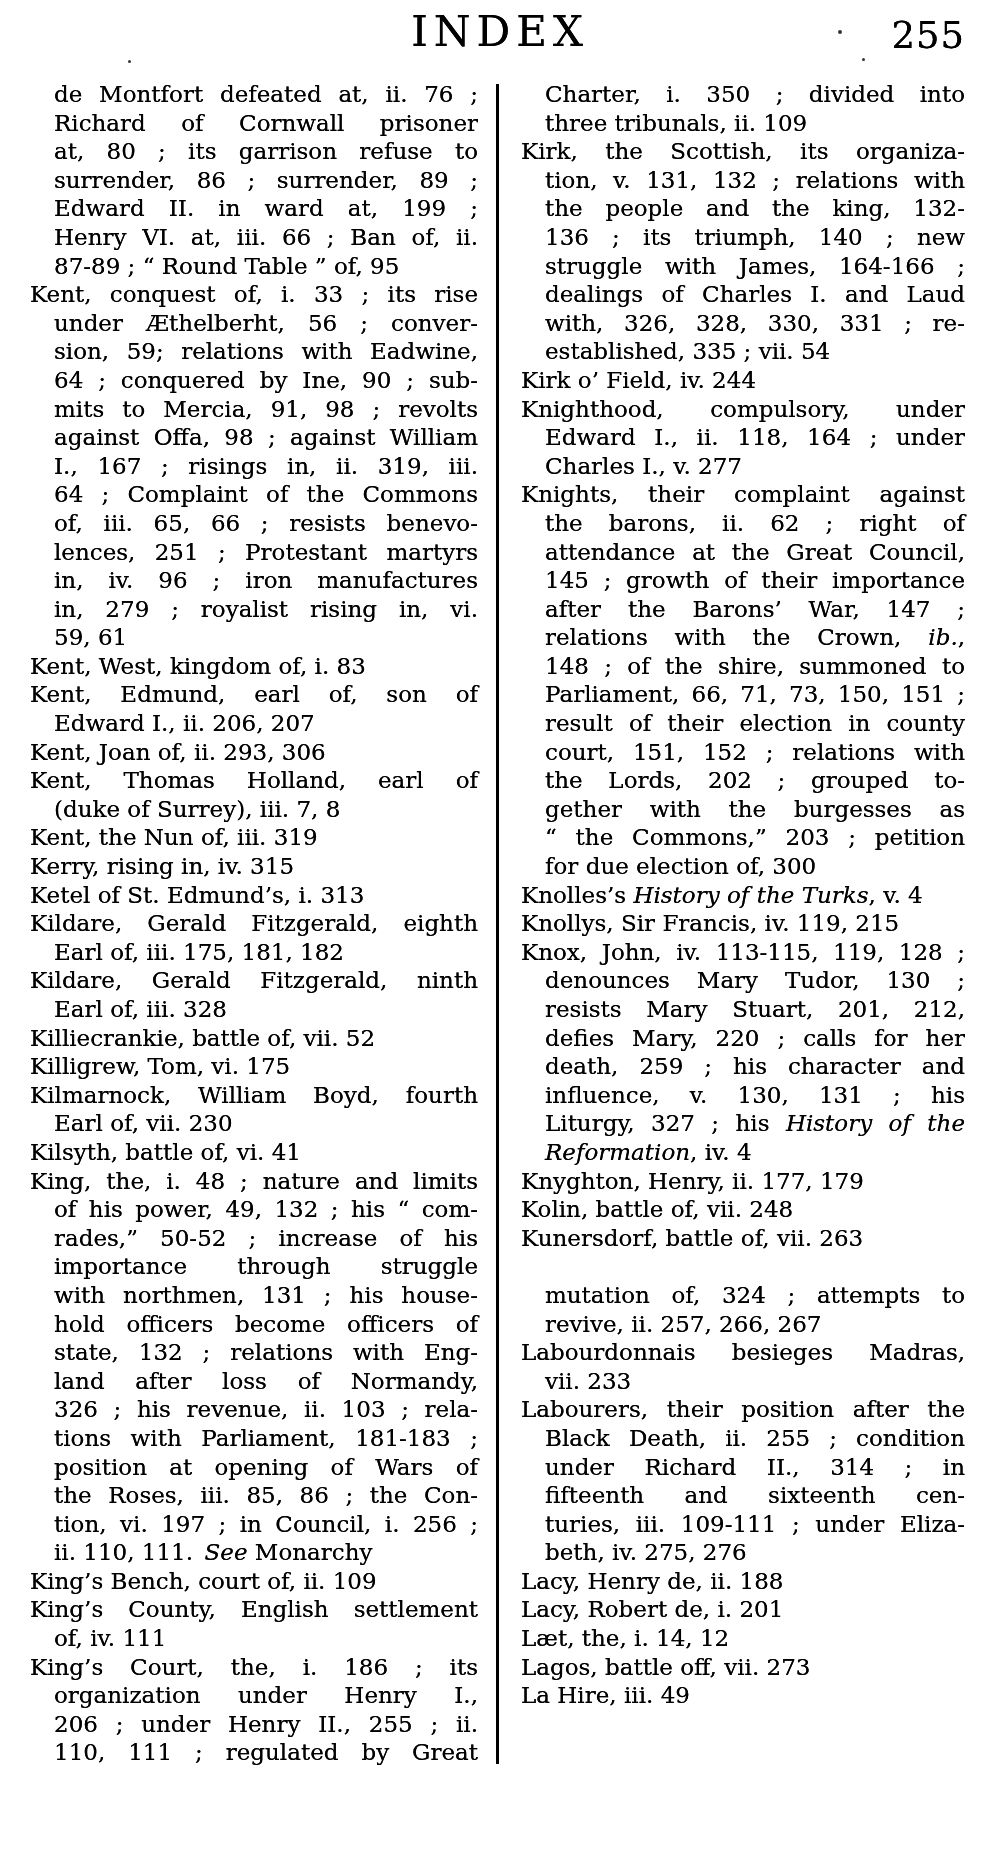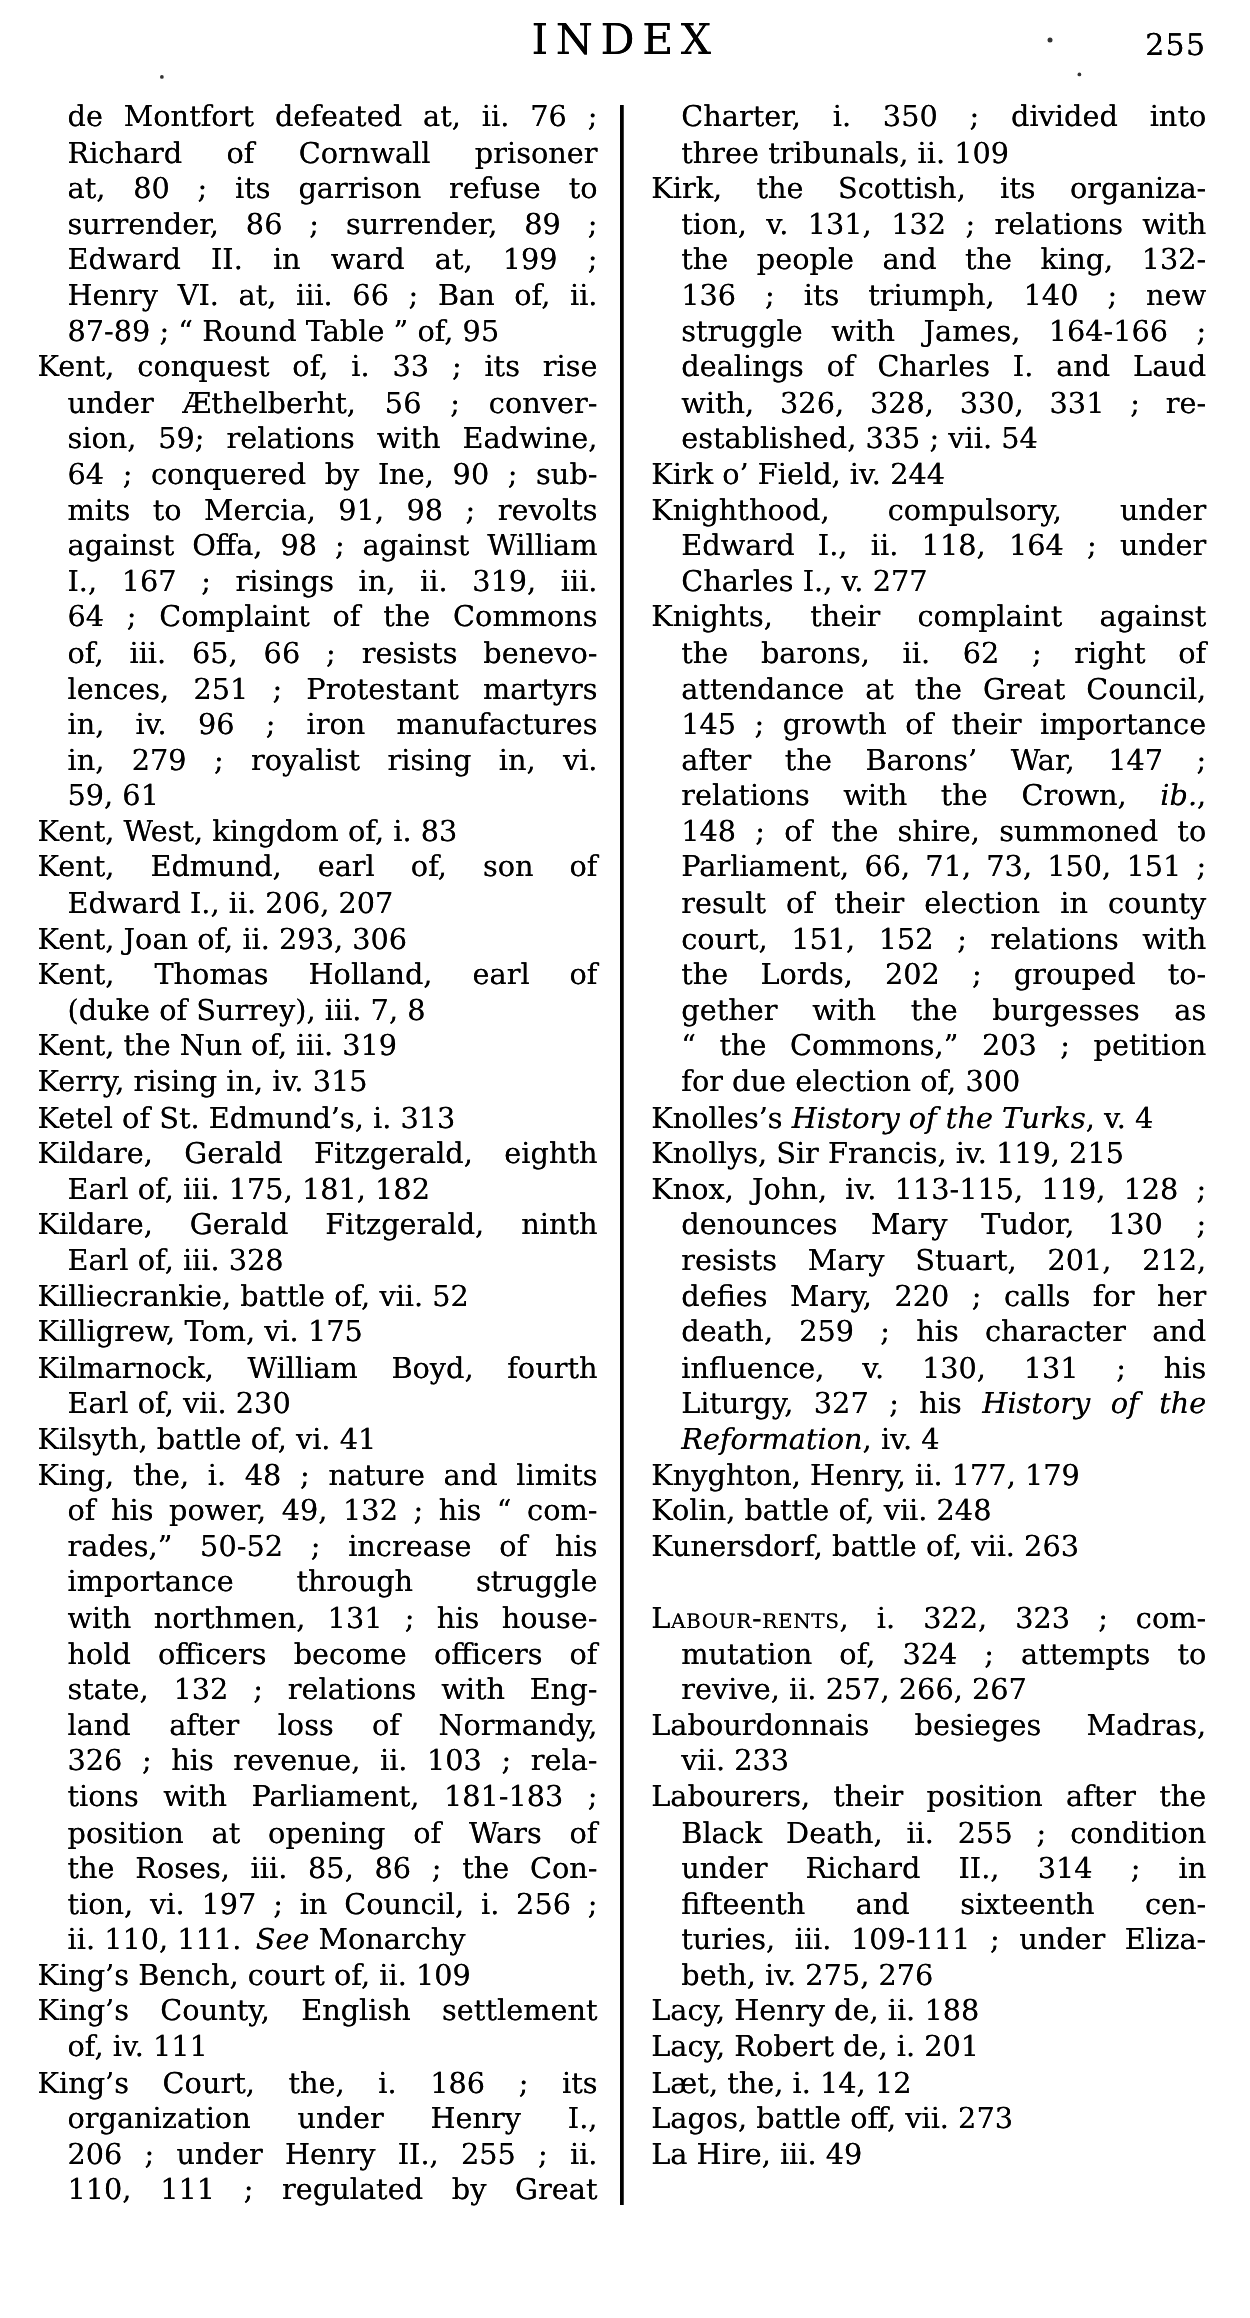--- a/index.html
+++ b/index.html
@@ -8,26 +8,26 @@
     background: #ffffff;
     color: #000;
     font-family: "DejaVu Serif", "Liberation Serif", serif;
     position: relative;
     overflow: hidden;
   }
   .page { position: absolute; inset: 0; }
   .page-header { position: absolute; top: 12px; left: 0; width: 100%; height: 50px; }
   .header-title {
     position: absolute; left: 0; width: 100%; text-align: center;
-    font-size: 34px; letter-spacing: 6px; line-height: 40px;
+    font-size: 42px; letter-spacing: 6px; line-height: 40px;
     text-shadow: 0 0 0.5px #000;
   }
   .page-number {
     position: absolute; right: 35px; top: 4px;
-    font-size: 24px; line-height: 40px; letter-spacing: 1px;
+    font-size: 37px; line-height: 40px; letter-spacing: 1px;
     text-shadow: 0 0 0.5px #000;
   }
   .column {
     position: absolute; top: 80px;
     font-size: 23px;
   }
   .column.left  { left: 30px;  width: 448px; }
   .column.right { left: 521px; width: 444px; }
   .divider {
     position: absolute; left: 496px; top: 84px;
@@ -159,21 +159,20 @@
       <div class="line indent just">resists Mary Stuart, 201, 212,</div>
       <div class="line indent just">defies Mary, 220 ; calls for her</div>
       <div class="line indent just">death, 259 ; his character and</div>
       <div class="line indent just">influence, v. 130, 131 ; his</div>
       <div class="line indent just">Liturgy, 327 ; his <i>History of the</i></div>
       <div class="line indent"><i>Reformation</i>, iv. 4</div>
       <div class="line">Knyghton, Henry, ii. 177, 179</div>
       <div class="line">Kolin, battle of, vii. 248</div>
       <div class="line">Kunersdorf, battle of, vii. 263</div>
       <div class="line blank"></div>
-      <div class="line just"><span class="sc">Labour-rents</span>, i. 322, 323 ; com-</div>
       <div class="line indent just">mutation of, 324 ; attempts to</div>
       <div class="line indent">revive, ii. 257, 266, 267</div>
       <div class="line just">Labourdonnais besieges Madras,</div>
       <div class="line indent">vii. 233</div>
       <div class="line just">Labourers, their position after the</div>
       <div class="line indent just">Black Death, ii. 255 ; condition</div>
       <div class="line indent just">under Richard II., 314 ; in</div>
       <div class="line indent just">fifteenth and sixteenth cen-</div>
       <div class="line indent just">turies, iii. 109-111 ; under Eliza-</div>
       <div class="line indent">beth, iv. 275, 276</div>

